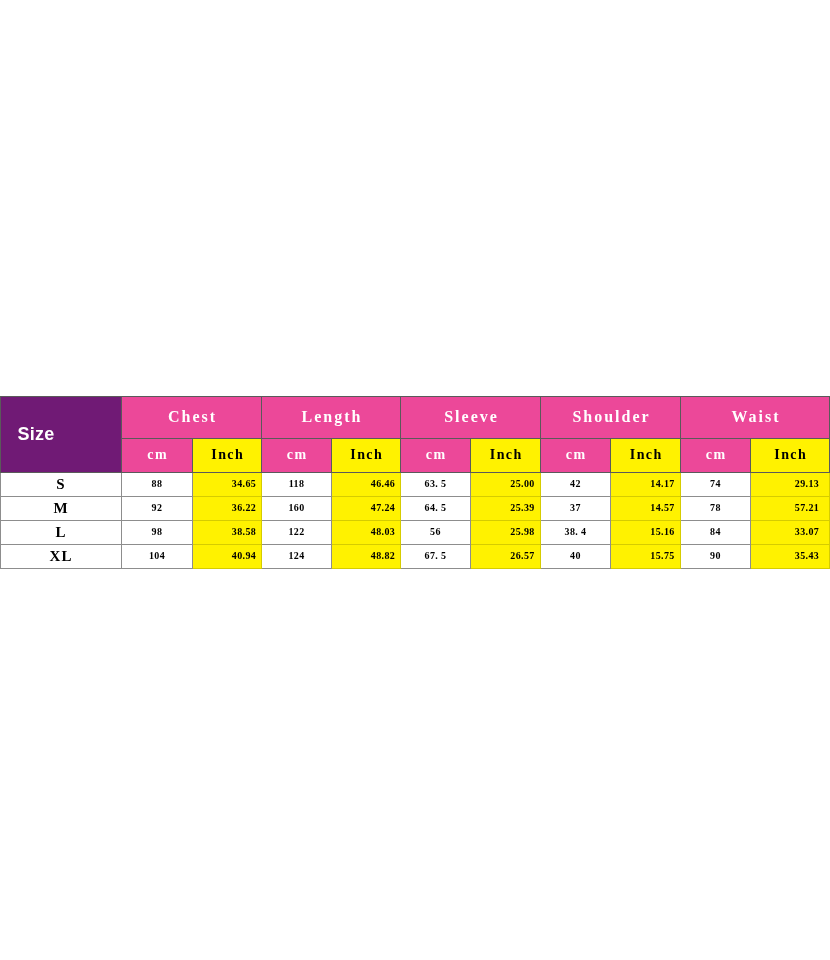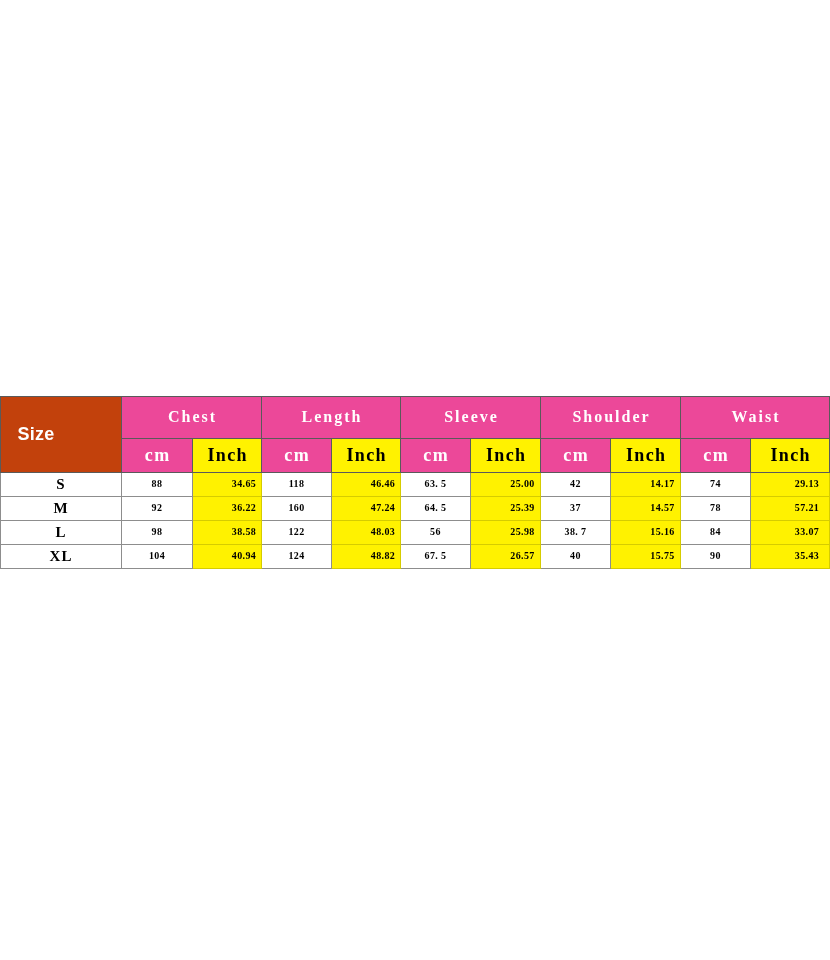--- a/index.html
+++ b/index.html
@@ -47,41 +47,41 @@
 
   
   tr.group-row td,
   tr.unit-row td {
     background: #ec4899;
     color: #ffffff;
     border-color: #5a5a5a;
   }
 
   tr.group-row td.size-head {
-    background: #c2410c;
+    background: #701a75;
     color: #ffffff;
     font-family: "Liberation Sans", sans-serif;
     font-weight: bold;
     font-size: 18px;
     letter-spacing: 0.2px;
     text-align: center;
     padding-right: 52px;
     border-color: #5a5a5a;
   }
 
   tr.group-row td {
     height: 41px;
     font-size: 16px;
     letter-spacing: 2.0px;
     text-indent: 2.0px;
   }
 
   tr.unit-row td {
     height: 33px;
-    font-size: 18px;
+    font-size: 14px;
     letter-spacing: 1.4px;
     text-indent: 1.4px;
   }
 
   
   td.inch {
     background: #fff200 !important;
     color: #000000 !important;
     border-color: #c9bf00;
   }
@@ -201,21 +201,21 @@
       </tr>
 
       <tr class="data-row">
         <td class="size-cell">L</td>
         <td>98</td>
         <td class="inch">38.58</td>
         <td>122</td>
         <td class="inch">48.03</td>
         <td>56</td>
         <td class="inch">25.98</td>
-        <td>38. 7</td>
+        <td>38. 4</td>
         <td class="inch">15.16</td>
         <td>84</td>
         <td class="inch">33.07</td>
       </tr>
 
       <tr class="data-row">
         <td class="size-cell">XL</td>
         <td>104</td>
         <td class="inch">40.94</td>
         <td>124</td>

